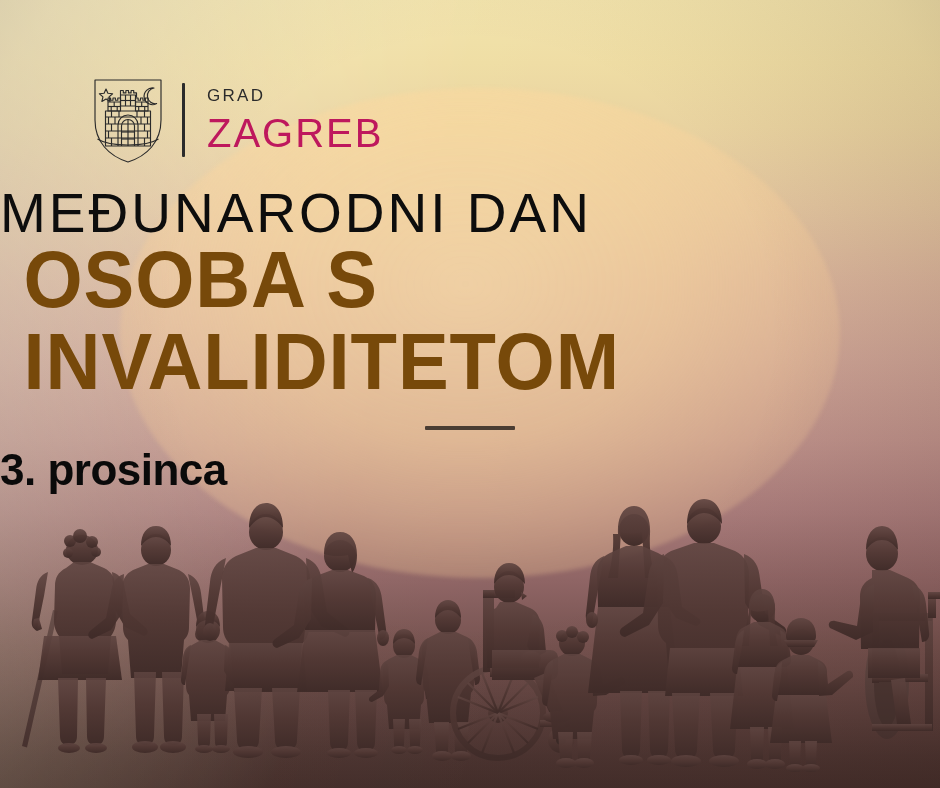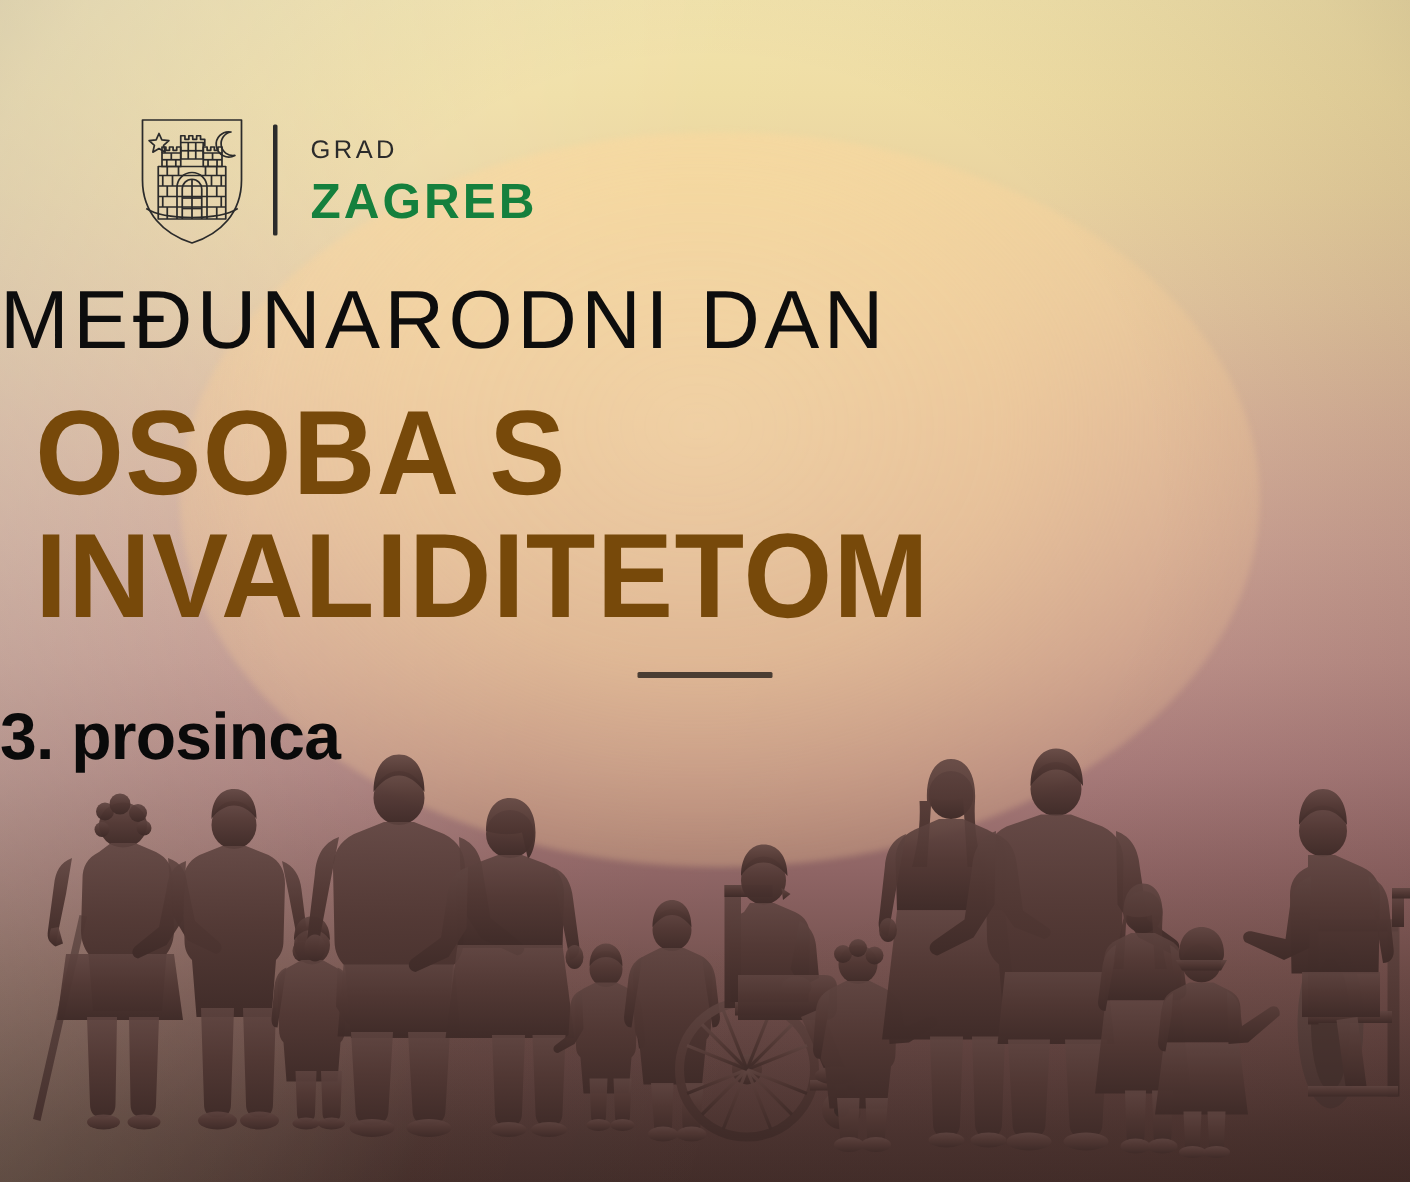--- a/index.html
+++ b/index.html
@@ -67,39 +67,38 @@
   .logo-rule{
     width:3px;height:74px;background:#2b2b2b;
     margin-left:18px;margin-right:22px;border-radius:1px;
   }
   .logo-words{display:flex;flex-direction:column;justify-content:center;line-height:1;}
   .logo-grad{
     font-size:17px;letter-spacing:2.3px;color:#2b2b2b;
     font-weight:400;margin-bottom:9px;
   }
   .logo-zagreb{
-    font-size:33px;letter-spacing:2.0px;color:#15803d;
-    font-weight:700;
+    font-size:40px;letter-spacing:2.0px;color:#be185d;
+    font-weight:400;
   }
 
   
   .headline{
     position:absolute;left:0;right:0;top:186px;
     text-align:left;
   }
   .h-sub{
     font-size:55px;
     font-weight:300;
     letter-spacing:3.0px;
     color:#0d0d0d;
     line-height:1.0;
     white-space:nowrap;
   }
   .h-main{
-    margin-top:22px;
     font-weight:700;
     color:#77490a;
     line-height:0.97;
     letter-spacing:-0.5px;
   }
   .h-main .l1{
     display:block;
     font-size:80px;
     transform:scaleX(0.95);
     letter-spacing:1px;

